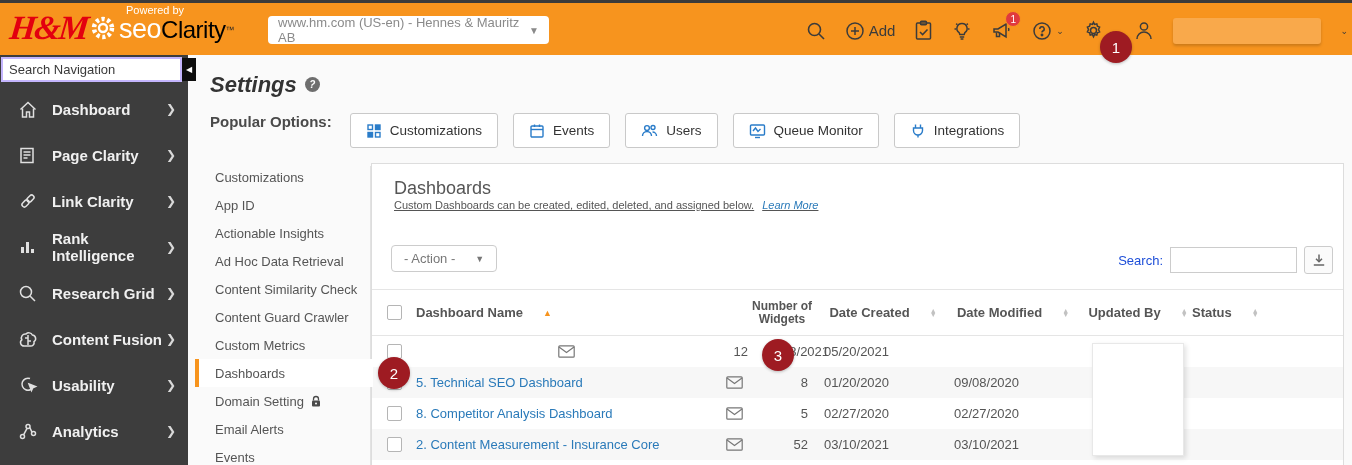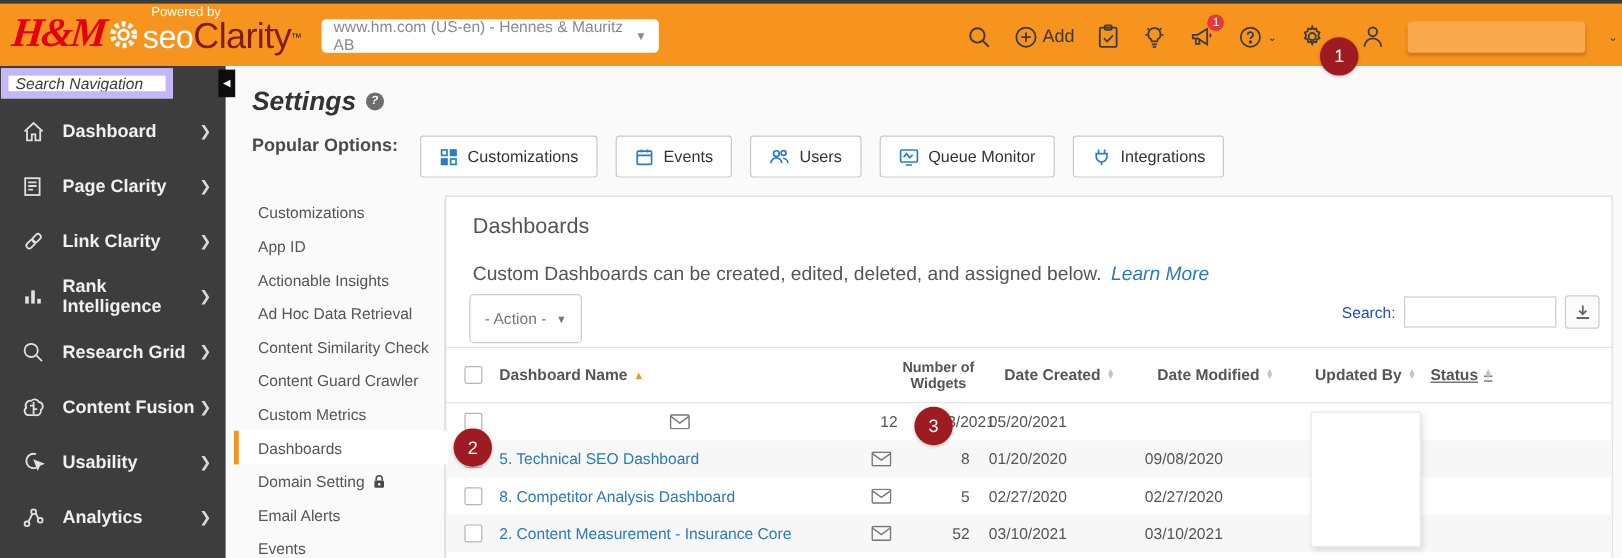--- a/index.html
+++ b/index.html
@@ -11,21 +11,21 @@
   .topbar { position:absolute; left:0; top:0; width:1352px; height:55px;
     background:var(--header-orange,#f7941e); border-top:3px solid #3b3b3b; }
   .brand-hm { position:absolute; left:10px; top:6px;
     font-family:"Liberation Serif", serif; font-style:italic; font-weight:bold;
     font-size:34px; color:#e3000f; transform:skewX(-6deg); letter-spacing:-2px; }
   .brand-seo { position:absolute; left:90px; top:1px; }
   .powered { font-size:11px; color:#fff; margin-left:36px; }
   .logo-row { display:flex; align-items:center; margin-top:-2px; }
   .logo-cog { margin-right:3px; }
   .logo-seo { font-size:27px; color:#fff; letter-spacing:-0.5px; }
-  .logo-clarity { font-size:30px; color:#7f1d1d; letter-spacing:-0.5px; }
+  .logo-clarity { font-size:24px; color:#000000; letter-spacing:-0.5px; }
   .logo-tm { font-size:9px; color:#262626; vertical-align:top; }
   .domain-pill { position:absolute; left:268px; top:13px; width:281px; height:28px;
     background:#fff; border-radius:4px; display:flex; align-items:center;
     padding:0 10px; font-size:13px; color:#8a8a8a; cursor:pointer; }
   .domain-pill .caret { margin-left:8px; font-size:10px; color:#8a8a8a; }
   .top-icons { position:absolute; right:4px; top:3px; height:49px;
     display:flex; align-items:center; gap:19px; color:#3b3b3b; }
   .ticon { position:relative; display:flex; align-items:center; gap:4px; cursor:pointer; }
   .ticon svg { display:block; }
   .add-label { font-size:15px; color:#3b3b3b; }
@@ -41,22 +41,22 @@
     background:var(--annotation-red,#9e1b22); color:#fff; font-size:15px;
     display:flex; align-items:center; justify-content:center; z-index:50;
     box-shadow:0 1px 3px rgba(0,0,0,.25); }
   #anno-1 { left:1100px; top:31px; }
   #anno-2 { left:378px; top:357px; }
   #anno-3 { left:762px; top:339px; }
 
   
   .sidebar { position:absolute; left:0; top:55px; width:188px; height:410px;
     background:var(--sidebar-dark,#3d3d3d); }
-  .nav-search { position:absolute; left:1px; top:2px; width:143px; height:25px;
-    border:6px solid #c4b5fd; font-size:13px; padding:0 6px; color:#222; outline:none;font-style:italic; }
+  .nav-search { position:absolute; left:1px; top:2px; width:181px; height:25px;
+    border:2px solid #c4b5fd; font-size:13px; padding:0 6px; color:#222; outline:none; }
   .nav-search::placeholder { color:#3a3a3a; opacity:1; }
   .collapse-tab { position:absolute; left:182px; top:3px; width:14px; height:23px;
     background:#0d0d0d; color:#fff; font-size:8px; display:flex; align-items:center;
     justify-content:center; cursor:pointer; }
   .nav-list { position:absolute; left:2px; top:31px; width:100%; }
   .nav-item { height:46px; display:flex; align-items:center; padding:0 14px 0 16px;
     cursor:pointer; }
   .nav-icon { width:22px; height:20px; margin-right:12px; display:flex; align-items:center; }
   .nav-label { flex:1; color:#f0f0f0; font-weight:bold; font-size:15px; }
   .nav-chevron { color:#d9d9d9; font-size:12px; }
@@ -84,47 +84,47 @@
   .sub-item { position:relative; height:28px; display:flex; align-items:center;
     padding-left:20px; font-size:13px; color:#555; cursor:pointer; z-index:0; }
   .sub-item.active { background:#fff; z-index:2; width:calc(100% + 2px);
     border-left:4px solid var(--accent-orange,#f7941d); padding-left:16px; }
   .sub-item .lock { margin-left:6px; display:flex; }
 
   
   .card { position:absolute; left:183px; top:108px; width:973px; height:310px;
     background:#fff; border:1px solid #ddd; }
   .card-title { position:absolute; left:22px; top:14px; font-size:18px; color:#555; }
-  .card-desc { position:absolute; left:22px; top:56px; font-size:16px; color:#555; }
+  .card-desc { position:absolute; left:22px; top:35px; font-size:11px; color:#555;text-decoration:underline; }
   .learn-more { color:var(--link-blue,#2189d8); font-style:italic; text-decoration:none;
     margin-left:8px; }
-  .action-btn { position:absolute; left:19px; top:81px; height:41px; border:1px solid #ccc;
-    border-radius:4px; background:#fff; display:flex; align-items:center; gap:8px;
+  .action-btn { position:absolute; left:19px; top:81px; height:27px; border:1px solid #ccc;
+    border-radius:4px; background:#fff; display:flex; align-items:center; gap:20px;
     padding:0 12px; font-size:13px; color:#777; cursor:pointer; }
   .action-btn .caret { font-size:9px; }
   .search-group { position:absolute; right:10px; top:82px; display:flex;
     align-items:center; gap:7px; }
   .search-group label { font-size:13px; color:#1d4ed8; }
   .tbl-search { width:127px; height:26px; border:1px solid #ccc; padding:0 6px;
     font-size:13px; outline:none; }
   .export-btn { width:29px; height:28px; border:1px solid #ccc; border-radius:3px;
     background:#fbfbfb; display:flex; align-items:center; justify-content:center;
     cursor:pointer; }
 
   
   .table { position:absolute; left:0; top:125px; width:971px; border-top:1px solid #e5e5e5; }
   .trow { display:grid;
     grid-template-columns:44px 300px 36px 60px 130px 130px 120px 1fr;
     align-items:center; }
   .thead { height:46px; border-bottom:1px solid #e5e5e5; font-weight:bold;
     font-size:13px; color:#555; }
-  .th { display:flex; align-items:center; gap:5px; cursor:pointer; }
+  .th { display:flex; align-items:center; gap:20px; cursor:pointer; }
   .th.center { justify-content:center; text-align:center; font-size:12px; line-height:13px; }
   .th.pad { padding-left:12px;justify-content:center; }
-  .th.right { justify-content:flex-start; padding-right:40px;text-decoration:underline; }
+  .th.right { justify-content:flex-start; padding-right:40px; }
   .sort-asc { color:var(--accent-orange,#f7941d); font-size:9px; }
   .sort-both { display:flex; flex-direction:column; line-height:4px; }
   .sort-both span { font-size:7px; color:#c2c2c2; }
   .tbody .trow { height:31px; font-size:13px; color:#555; }
   .tbody .trow:nth-child(even) { background:#f7f7f7; }
   .cell-check, .th-check { display:flex; justify-content:center; }
   .row-check { width:15px; height:15px; accent-color:#fff; border:1px solid #b5b5b5;
     appearance:none; background:#fff; border-radius:2px; cursor:pointer; }
   .cell-name a { color:var(--link-blue,#2a7ab9); text-decoration:none; cursor:pointer; }
   .cell-mail { display:flex; justify-content:center; cursor:pointer; }

